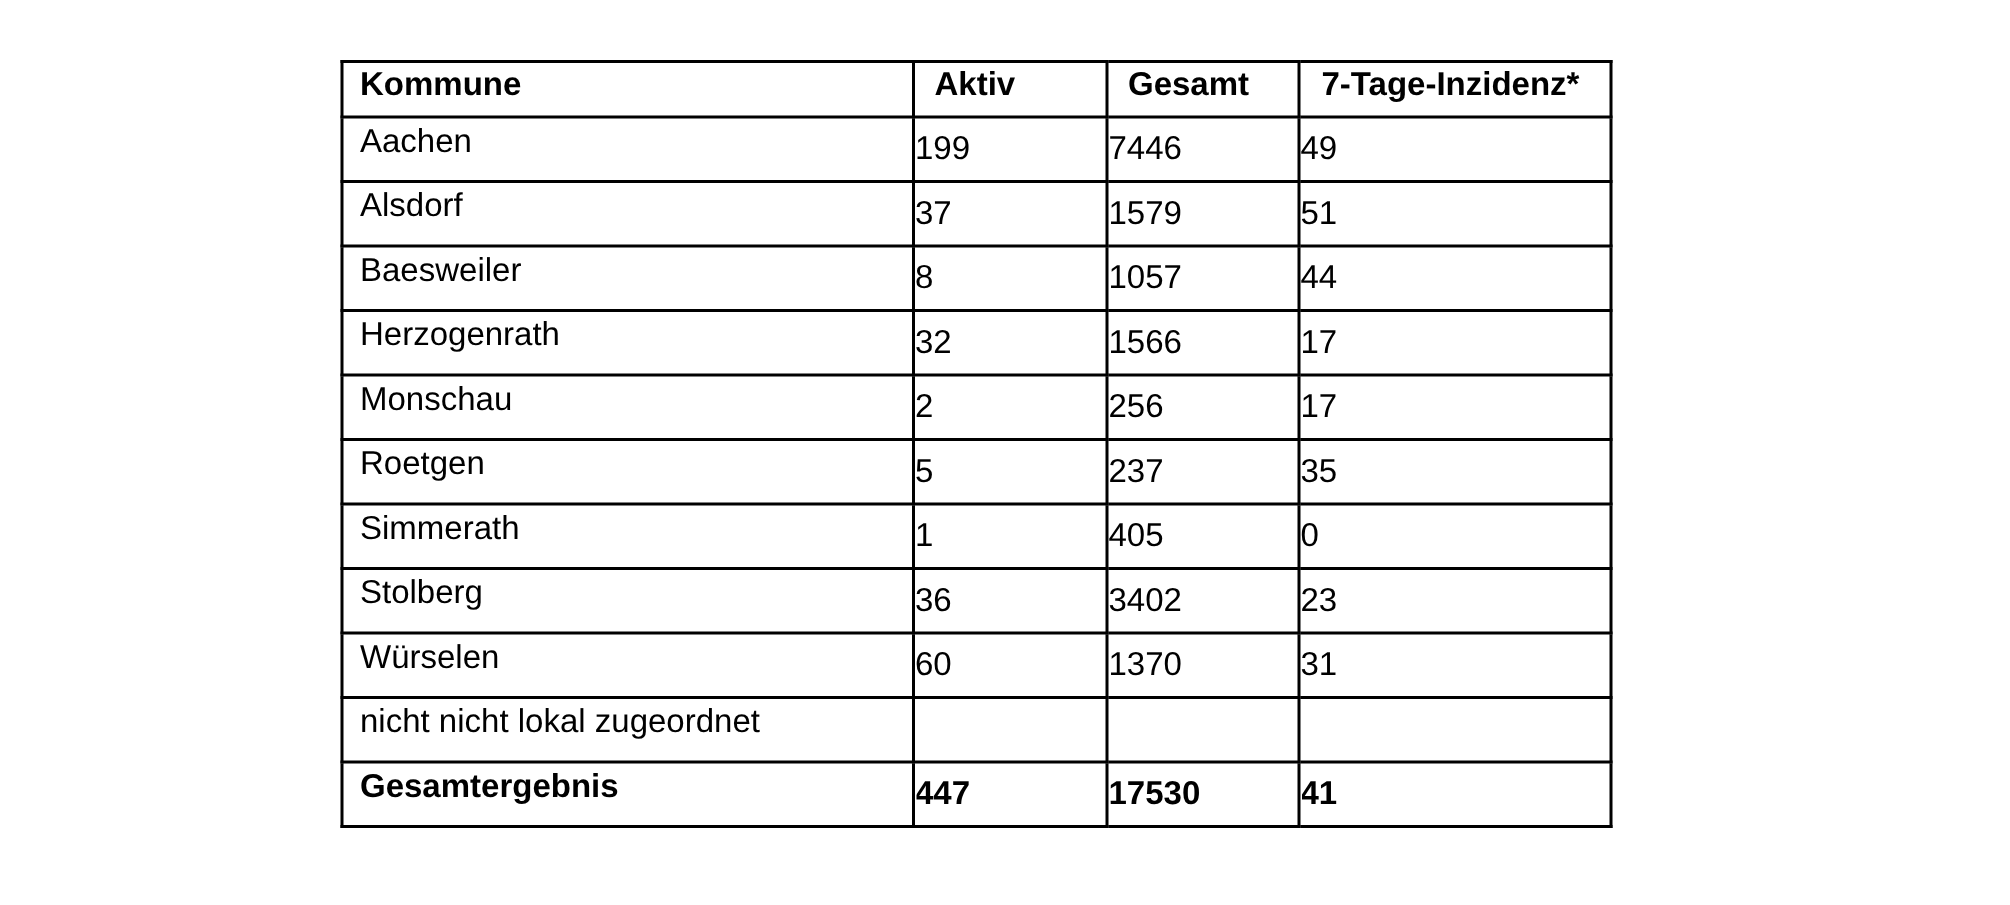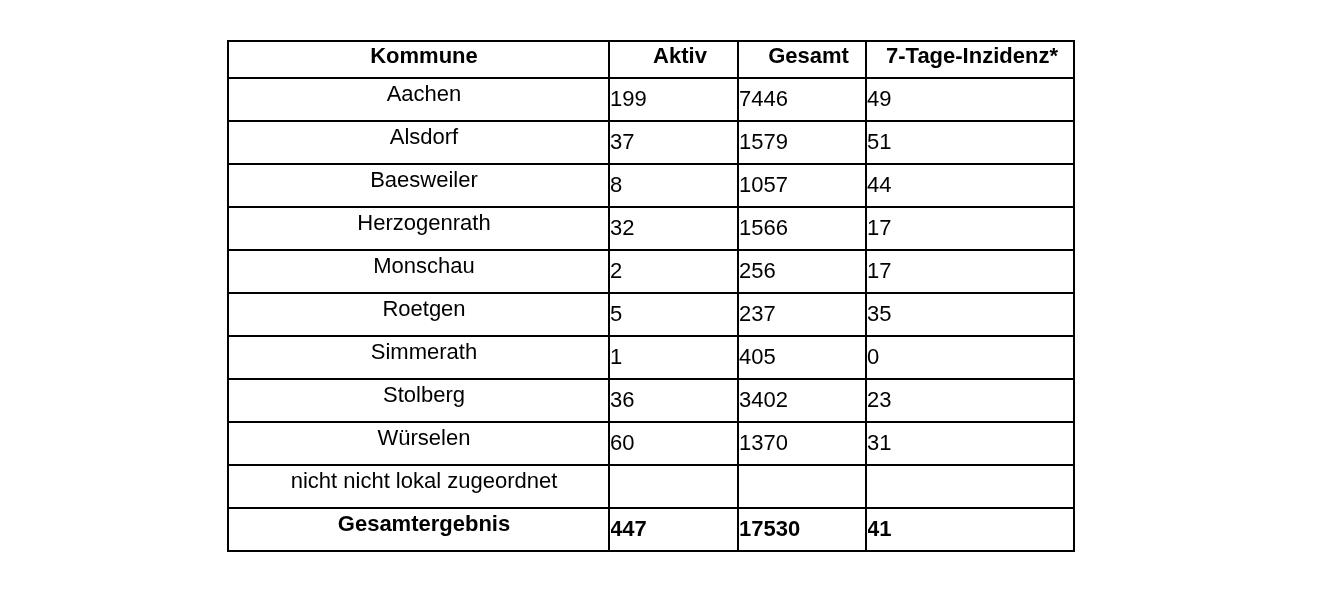--- a/index.html
+++ b/index.html
@@ -2,26 +2,26 @@
 <html><head>
 <meta charset="utf-8">
 <style>
   html, body { margin:0; padding:0; background:#ffffff; }
   body { width:1340px; height:603px; position:relative; overflow:hidden;
          font-family:"Liberation Sans", sans-serif; color:#000; }
   table { position:absolute; left:227px; top:40px; border-collapse:collapse;
           table-layout:fixed; }
   td { border:2px solid #000; height:32px; padding:0; font-size:22px;
        line-height:22px; vertical-align:top; overflow:hidden; white-space:nowrap; }
-  td.name { padding-left:11px; padding-top:4px;text-align:center; }
+  td.name { padding-left:11px; padding-top:4px; }
   td.num { text-align:left; padding-right:10px; padding-top:9px; }
   td.num.last { padding-right:0; }
   tr.header td { font-weight:bold; padding-top:3px; }
-  tr.header td.h { text-align:center; padding-left:13px; }
-  tr.header td.h.last { padding-left:4px; }
+  tr.header td.h { text-align:left; padding-left:13px; }
+  tr.header td.h.last { padding-left:14px; }
   tr.total td { font-weight:bold;border-radius:18px; }
   col.c1 { width:381px; } col.c2 { width:129px; } col.c3 { width:128px; } col.c4 { width:208px; }
 </style>
 </head>
 <body>
 
 <table>
   <colgroup>
       <col class="c1">
       <col class="c2">

